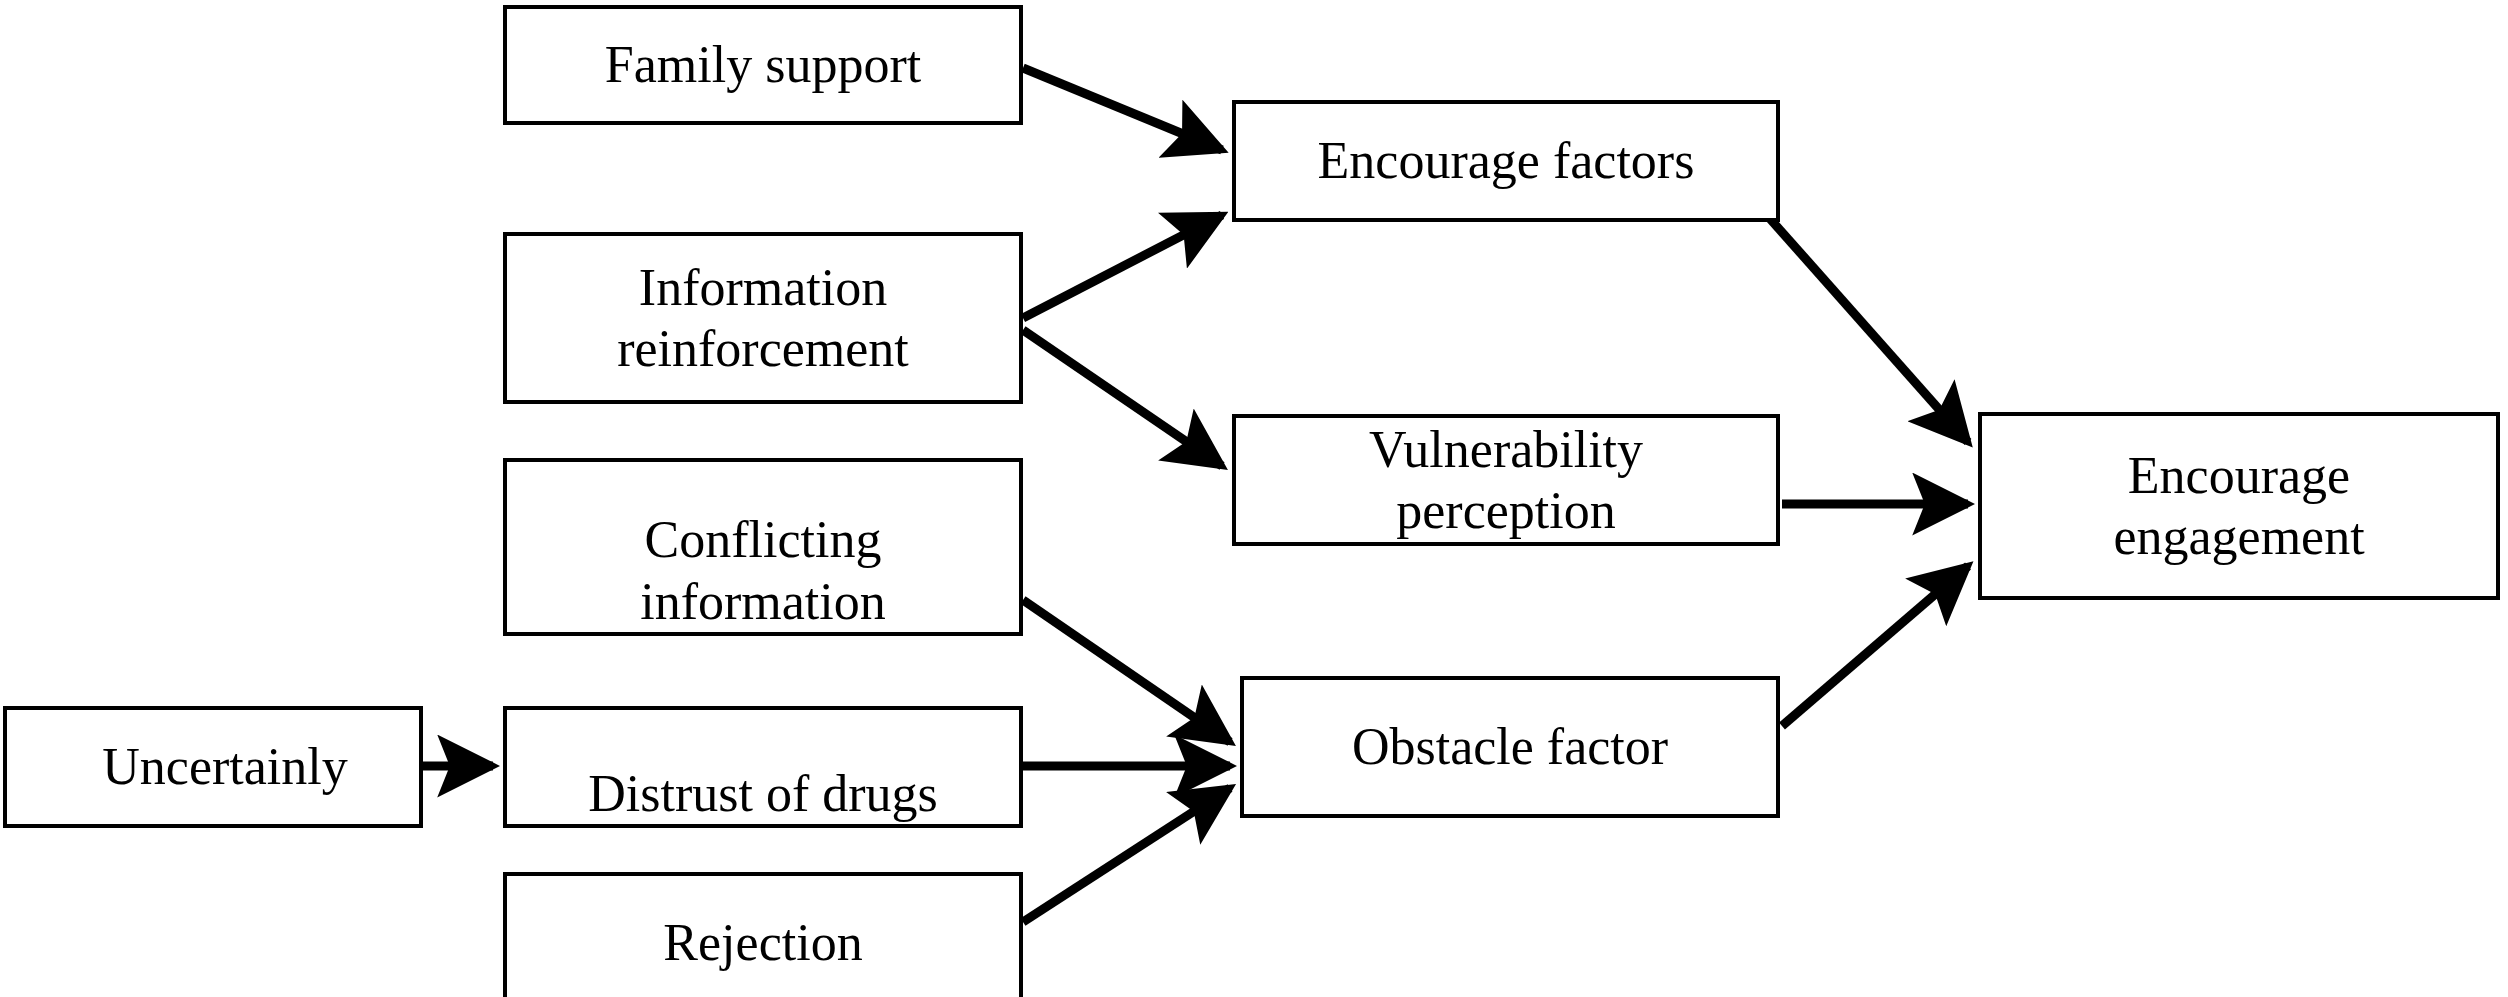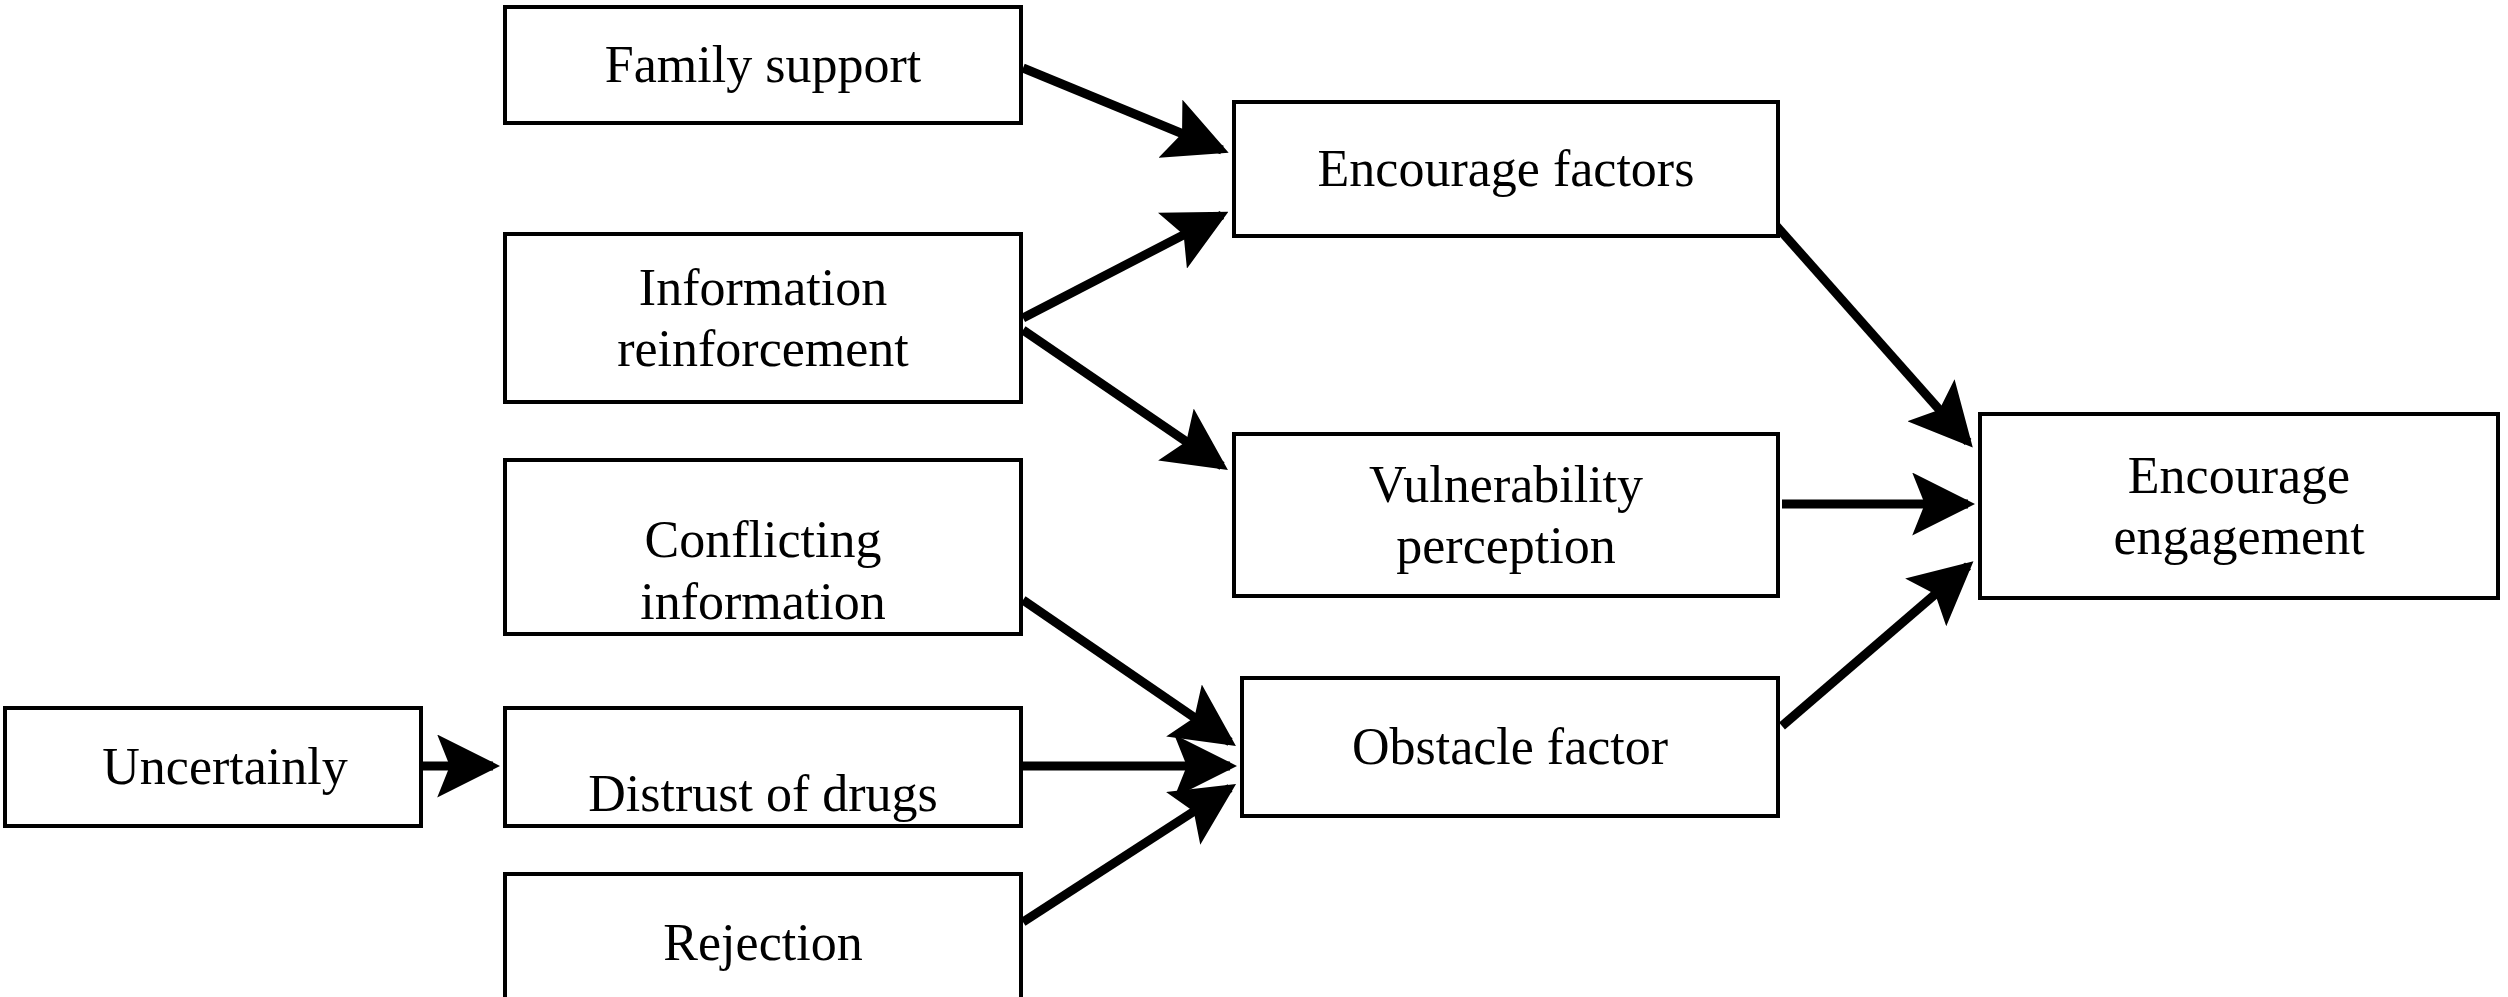--- a/index.html
+++ b/index.html
@@ -77,24 +77,24 @@
       </div>
       <div class="node" style="left: 3px; top: 706px; width: 420px; height: 122px; border-color: rgb(0, 0, 0); padding-left: 24px;">
         <span class="label" style="font-size: 52px; color: rgb(0, 0, 0);">Uncertainly</span>
       </div>
       <div class="node" style="left: 503px; top: 706px; width: 520px; height: 122px; border-color: rgb(0, 0, 0); align-items: flex-end;">
         <span class="label" style="font-size: 52px; color: rgb(0, 0, 0);">Distrust of drugs</span>
       </div>
       <div class="node" style="left: 503px; top: 872px; width: 520px; height: 142px; border-color: rgb(0, 0, 0);">
         <span class="label" style="font-size: 52px; color: rgb(0, 0, 0);">Rejection</span>
       </div>
-      <div class="node" style="left: 1232px; top: 100px; width: 548px; height: 138px; border-color: rgb(0, 0, 0);">
+      <div class="node" style="left: 1232px; top: 100px; width: 548px; height: 122px; border-color: rgb(0, 0, 0);">
         <span class="label" style="font-size: 52px; color: rgb(0, 0, 0);">Encourage factors</span>
       </div>
-      <div class="node" style="left: 1232px; top: 432px; width: 548px; height: 166px; border-color: rgb(0, 0, 0);">
+      <div class="node" style="left: 1232px; top: 414px; width: 548px; height: 132px; border-color: rgb(0, 0, 0);">
         <span class="label" style="font-size: 52px; color: rgb(0, 0, 0);">Vulnerability
 perception</span>
       </div>
       <div class="node" style="left: 1240px; top: 676px; width: 540px; height: 142px; border-color: rgb(0, 0, 0);">
         <span class="label" style="font-size: 52px; color: rgb(0, 0, 0);">Obstacle factor</span>
       </div>
       <div class="node" style="left: 1978px; top: 412px; width: 522px; height: 188px; border-color: rgb(0, 0, 0);">
         <span class="label" style="font-size: 52px; color: rgb(0, 0, 0);">Encourage
 engagement</span>
       </div>

